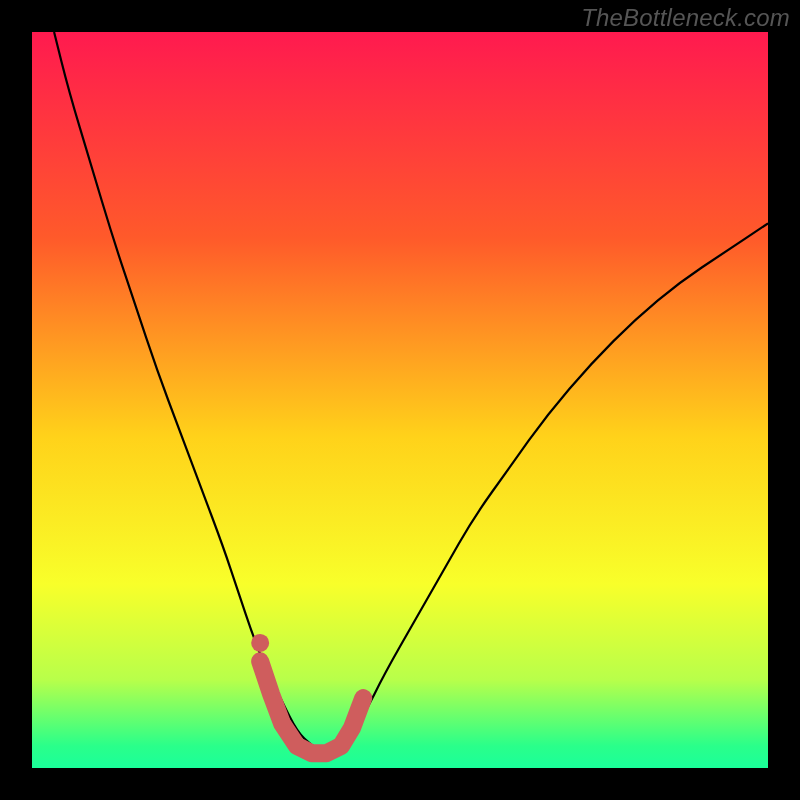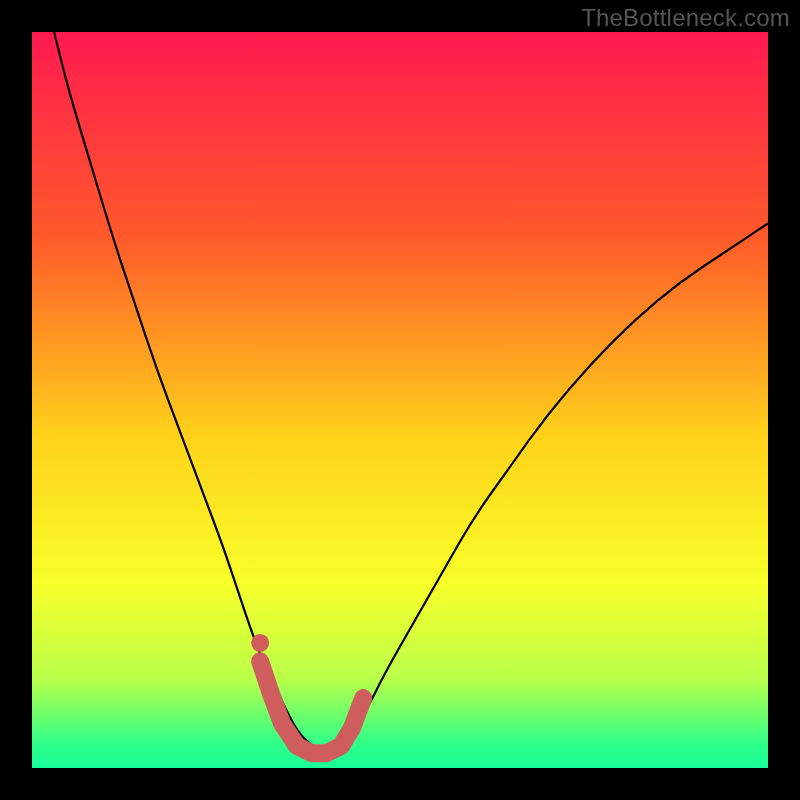--- a/index.html
+++ b/index.html
@@ -28,20 +28,21 @@
   }
   .watermark {
     position: absolute;
     top: 4px;
     right: 10px;
     color: #555;
     font-size: 24px;
     font-weight: 500;
     letter-spacing: 0.2px;
     font-family: Arial, Helvetica, sans-serif;
+    font-style: italic;
   }
 </style>
 </head>
 <body>
 
 <div class="frame">
   <div class="watermark">TheBottleneck.com</div>
   <svg class="plot" viewBox="0 0 736 736" width="736" height="736" preserveAspectRatio="none">
     <defs>
       <linearGradient id="bg-grad" x1="0" y1="0" x2="0" y2="1">

